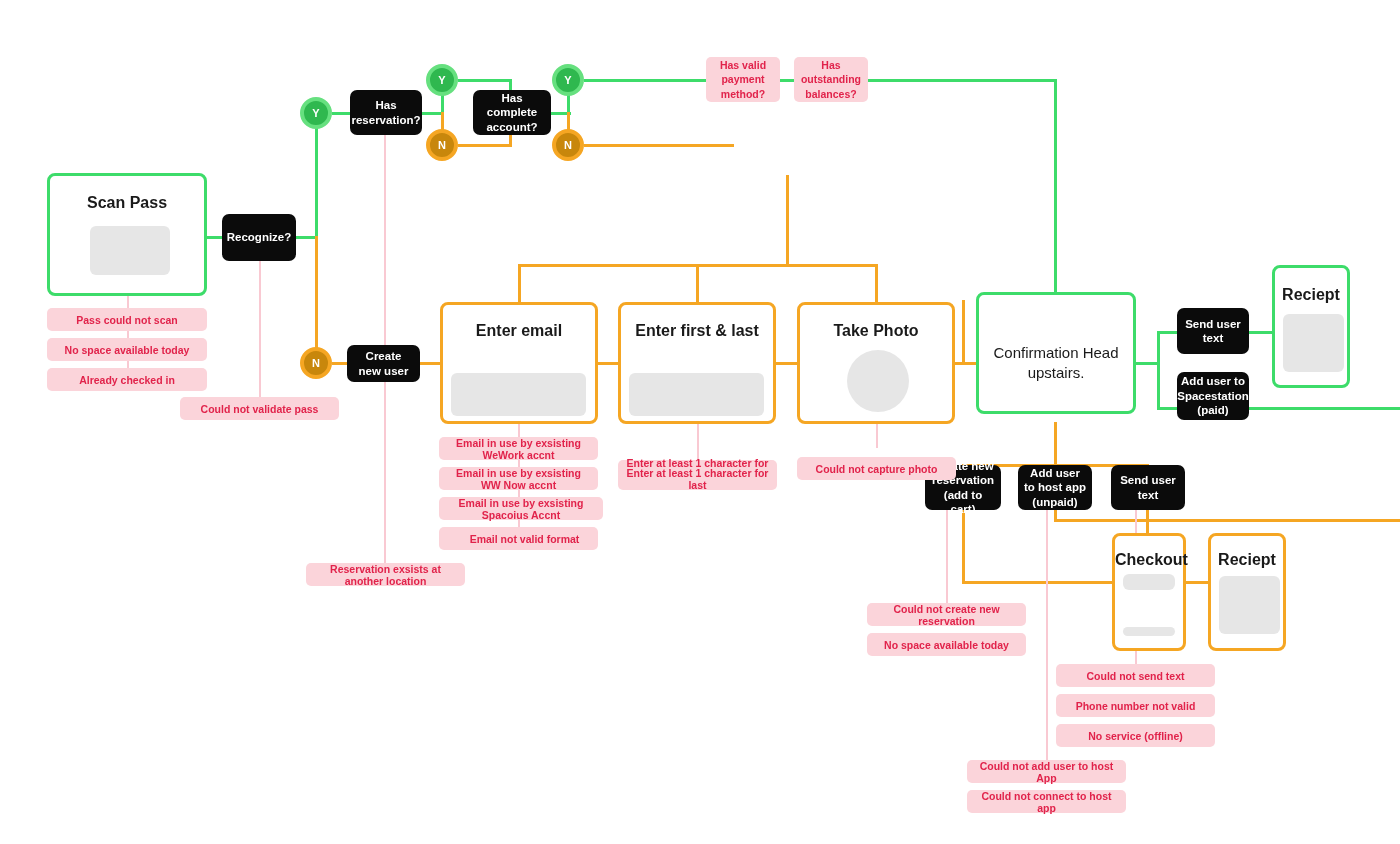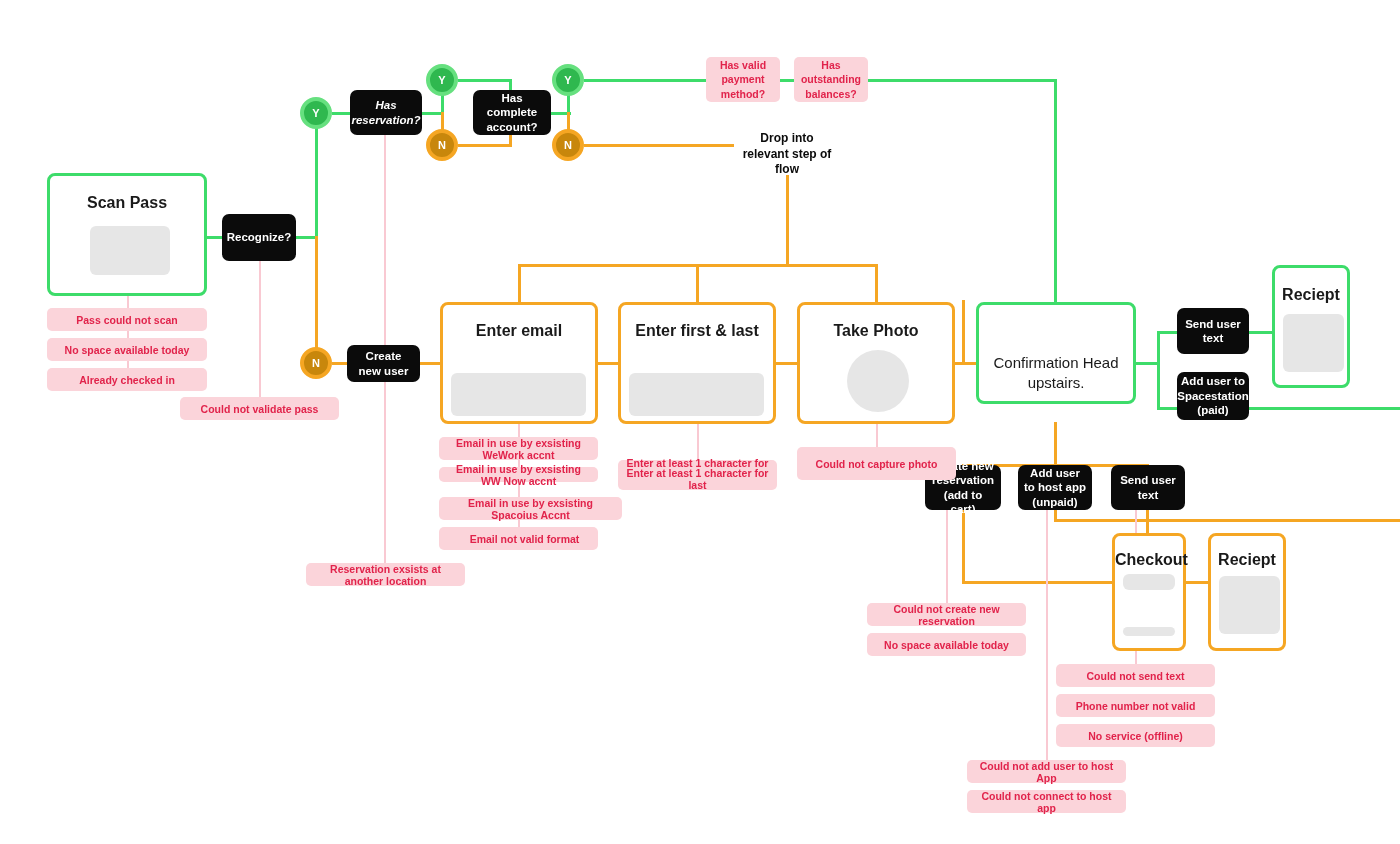--- a/index.html
+++ b/index.html
@@ -135,21 +135,21 @@
   <div class="screen" style="left:797px;top:302px;width:158px;height:122px;">
     <div class="title" style="top:17px;">Take Photo</div>
     <div class="ph" style="left:47px;top:45px;width:62px;height:62px;border-radius:50%;"></div>
   </div>
 
   <div class="screen" style="left:618px;top:302px;width:158px;height:122px;">
     <div class="title" style="top:17px;">Enter first &amp; last</div>
     <div class="ph" style="left:8px;top:68px;width:135px;height:43px;"></div>
   </div>
 
-  <div class="screen" style="left:976px;top:302px;width:160px;height:102px;border-color:#3ddc6a;">
+  <div class="screen" style="left:976px;top:292px;width:160px;height:122px;border-color:#3ddc6a;">
     <div class="title" style="top:48px;font-weight:400;font-size:15px;line-height:1.35;">Confirmation Head upstairs.</div>
   </div>
 
   <div class="screen green-b" style="left:1272px;top:265px;width:78px;height:123px;">
     <div class="title" style="top:18px;">Reciept</div>
     <div class="ph" style="left:8px;top:46px;width:61px;height:58px;"></div>
   </div>
 
   <div class="screen" style="left:1112px;top:533px;width:74px;height:118px;">
     <div class="title" style="top:15px;">Checkout</div>
@@ -159,21 +159,21 @@
 
   <div class="screen" style="left:1208px;top:533px;width:78px;height:118px;">
     <div class="title" style="top:15px;">Reciept</div>
     <div class="ph" style="left:8px;top:40px;width:61px;height:58px;"></div>
   </div>
 
   <div class="black" style="left:222px;top:214px;width:74px;height:47px;">
     <span>Recognize?</span>
   </div>
 
-  <div class="black" style="left:350px;top:90px;width:72px;height:45px;font-style:italic;">
+  <div class="black" style="left:350px;top:90px;width:72px;height:45px;">
     <span>Has reservation?</span>
   </div>
 
   <div class="black" style="left:473px;top:90px;width:78px;height:45px;border-radius:7px;">
     <span>Has complete account?</span>
   </div>
 
   <div class="black" style="left:347px;top:345px;width:73px;height:37px;">
     <span>Create new user</span>
   </div>
@@ -219,39 +219,38 @@
     <span>N</span>
   </div>
 
   <div class="err" style="left:706px;top:57px;width:74px;height:45px;line-height:1.35;">
     <span>Has valid payment method?</span>
   </div>
   <div class="err" style="left:794px;top:57px;width:74px;height:45px;line-height:1.35;">
     <span>Has outstanding balances?</span>
   </div>
 
-  <div class="note" style="left:736px;top:131px;width:102px;">Drop into relevant step of flow</div>
 
   <div class="err" style="left:47px;top:308px;width:160px;height:23px;">Pass could not scan</div>
   <div class="err" style="left:47px;top:338px;width:160px;height:23px;">No space available today</div>
   <div class="err" style="left:47px;top:368px;width:160px;height:23px;text-align:right;">Already checked in</div>
 
   <div class="err" style="left:180px;top:397px;width:159px;height:23px;">Could not validate pass</div>
 
   <div class="err" style="left:306px;top:563px;width:159px;height:23px;">Reservation exsists at another location</div>
 
   <div class="err" style="left:439px;top:437px;width:159px;height:23px;">Email in use by exsisting WeWork accnt</div>
-  <div class="err" style="left:439px;top:467px;width:159px;height:15px;">Email in use by exsisting WW Now accnt</div>
-  <div class="err" style="left:439px;top:497px;width:183px;height:23px;">Email in use by exsisting Spacoius Accnt</div>
+  <div class="err" style="left:439px;top:467px;width:159px;height:23px;">Email in use by exsisting WW Now accnt</div>
+  <div class="err" style="left:439px;top:497px;width:164px;height:23px;">Email in use by exsisting Spacoius Accnt</div>
   <div class="err" style="left:439px;top:527px;width:159px;height:23px;padding-left:18px;">Email not valid format</div>
 
   <div class="err" style="left:618px;top:437px;width:159px;height:17px;margin-top:23px;">Enter at least 1 character for first</div>
   <div class="err" style="left:618px;top:467px;width:159px;height:23px;">Enter at least 1 character for last</div>
 
-  <div class="err" style="left:797px;top:447px;width:159px;height:33px;">Could not capture photo</div>
+  <div class="err" style="left:797px;top:457px;width:159px;height:23px;">Could not capture photo</div>
 
   <div class="err" style="left:867px;top:603px;width:159px;height:23px;">Could not create new reservation</div>
   <div class="err" style="left:867px;top:633px;width:159px;height:23px;">No space available today</div>
 
   <div class="err" style="left:1056px;top:664px;width:159px;height:23px;">Could not send text</div>
   <div class="err" style="left:1056px;top:694px;width:159px;height:23px;">Phone number not valid</div>
   <div class="err" style="left:1056px;top:724px;width:159px;height:23px;">No service (offline)</div>
 
   <div class="err" style="left:967px;top:760px;width:159px;height:23px;">Could not add user to host App</div>
   <div class="err" style="left:967px;top:790px;width:159px;height:23px;">Could not connect to host app</div>

